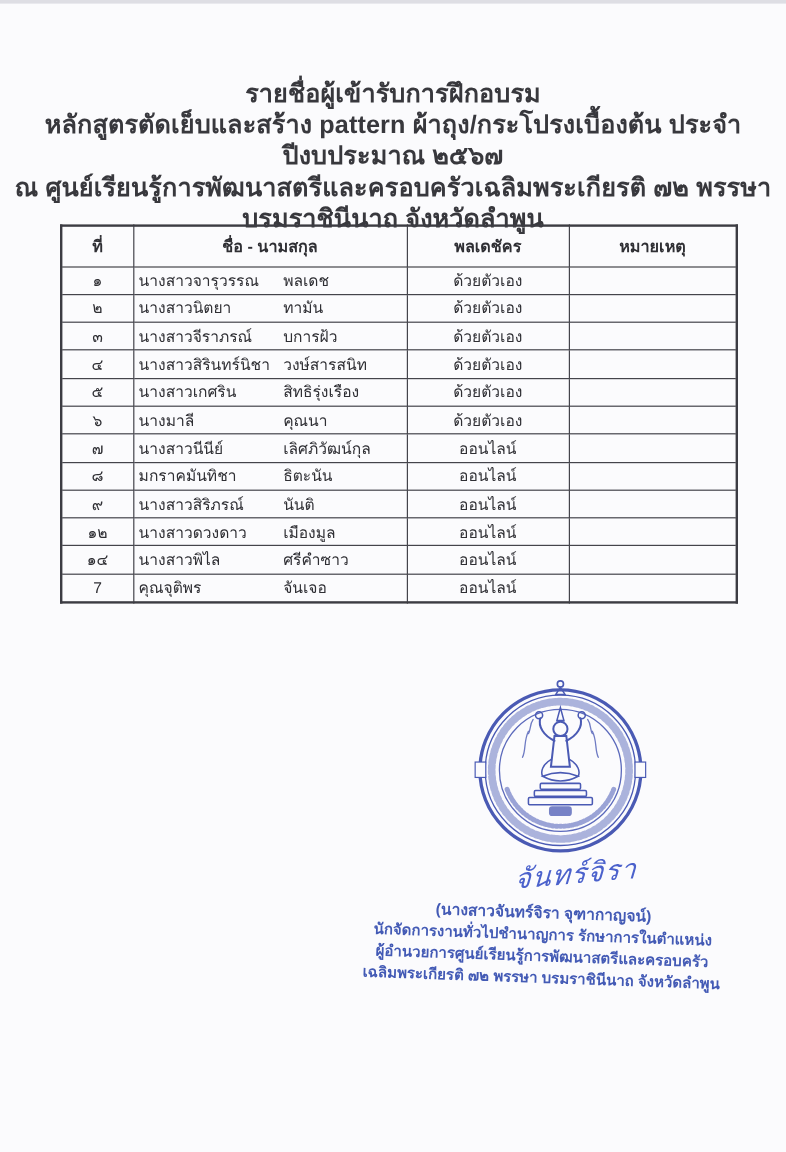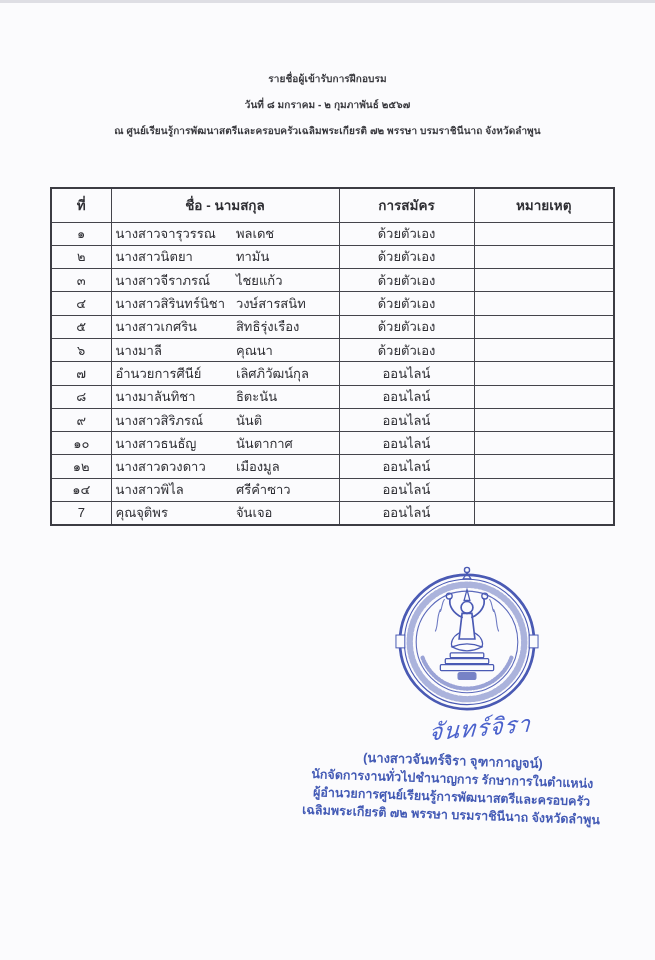--- a/index.html
+++ b/index.html
@@ -7,21 +7,21 @@
     width:655px;height:960px;position:relative;overflow:hidden;
     background:#fafafc;
     font-family:"Liberation Sans","DejaVu Sans",sans-serif;
     color:#333338;
   }
   .scan-edge-top{position:absolute;top:0;left:0;width:655px;height:3px;background:#c7c7cf;opacity:.55;}
   .page{position:absolute;inset:0;background:#fbfbfd;}
 
   
   .title-block{position:absolute;top:66px;left:0;width:655px;text-align:center;}
-  .title-line{font-size:10px;font-weight:600;color:#38383d;line-height:26px;letter-spacing:.1px;}
+  .title-line{font-size:21px;font-weight:600;color:#38383d;line-height:26px;letter-spacing:.1px;}
 
   
   table.participants{
     position:absolute;left:50px;top:187px;width:563px;
     border-collapse:collapse;table-layout:fixed;
     font-size:13px;color:#2f2f34;
   }
   table.participants th,table.participants td{
     border:1.4px solid #44444b;
     padding:0 4px;overflow:hidden;white-space:nowrap;
@@ -57,36 +57,36 @@
   .stamp-block .stamp-line-name{font-weight:800;font-size:13px;}
 </style>
 </head>
 <body>
 
 <div class="page">
   <div class="scan-edge-top"></div>
 
   <div class="title-block">
     <div class="title-line">รายชื่อผู้เข้ารับการฝึกอบรม</div>
-    <div class="title-line">วันที่ ๘ มกราคม - ๒ กุมภาพันธ์ ๒๕๖๗</div>
+    <div class="title-line">หลักสูตรตัดเย็บและสร้าง pattern ผ้าถุง/กระโปรงเบื้องต้น ประจำปีงบประมาณ  ๒๕๖๗</div>
     <div class="title-line">ณ ศูนย์เรียนรู้การพัฒนาสตรีและครอบครัวเฉลิมพระเกียรติ ๗๒ พรรษา บรมราชินีนาถ จังหวัดลำพูน</div>
   </div>
 
   <table class="participants">
     <colgroup>
       <col style="width:60px">
         <col style="width:228px">
         <col style="width:135px">
         <col style="width:140px">
     </colgroup>
     <thead>
       <tr>
         <th>ที่</th>
         <th>ชื่อ - นามสกุล</th>
-        <th>การสมัคร</th>
+        <th>พลเดชัคร</th>
         <th>หมายเหตุ</th>
       </tr>
     </thead>
     <tbody>
     <tr>
       <td class="c-no">๑</td>
       <td class="c-name">
         <span class="fname">นางสาวจารุวรรณ</span><span class="lname">พลเดช</span>
       </td>
       <td class="c-reg">ด้วยตัวเอง</td>
@@ -98,21 +98,21 @@
       <td class="c-name">
         <span class="fname">นางสาวนิตยา</span><span class="lname">ทามัน</span>
       </td>
       <td class="c-reg">ด้วยตัวเอง</td>
       <td class="c-note"></td>
     </tr>
 
     <tr>
       <td class="c-no">๓</td>
       <td class="c-name">
-        <span class="fname">นางสาวจีราภรณ์</span><span class="lname">ไชยแก้ว</span>
+        <span class="fname">นางสาวจีราภรณ์</span><span class="lname">บการฝ้ว</span>
       </td>
       <td class="c-reg">ด้วยตัวเอง</td>
       <td class="c-note"></td>
     </tr>
 
     <tr>
       <td class="c-no">๔</td>
       <td class="c-name">
         <span class="fname">นางสาวสิรินทร์นิชา</span><span class="lname">วงษ์สารสนิท</span>
       </td>
@@ -134,52 +134,44 @@
       <td class="c-name">
         <span class="fname">นางมาลี</span><span class="lname">คุณนา</span>
       </td>
       <td class="c-reg">ด้วยตัวเอง</td>
       <td class="c-note"></td>
     </tr>
 
     <tr>
       <td class="c-no">๗</td>
       <td class="c-name">
-        <span class="fname">อำนวยการศีนีย์</span><span class="lname">เลิศภิวัฒน์กุล</span>
+        <span class="fname">นางสาวนีนีย์</span><span class="lname">เลิศภิวัฒน์กุล</span>
       </td>
       <td class="c-reg">ออนไลน์</td>
       <td class="c-note"></td>
     </tr>
 
     <tr>
       <td class="c-no">๘</td>
       <td class="c-name">
-        <span class="fname">นางมาลันทิชา</span><span class="lname">ธิตะนัน</span>
+        <span class="fname">มกราคมันทิชา</span><span class="lname">ธิตะนัน</span>
       </td>
       <td class="c-reg">ออนไลน์</td>
       <td class="c-note"></td>
     </tr>
 
     <tr>
       <td class="c-no">๙</td>
       <td class="c-name">
         <span class="fname">นางสาวสิริภรณ์</span><span class="lname">นันติ</span>
       </td>
       <td class="c-reg">ออนไลน์</td>
       <td class="c-note"></td>
     </tr>
 
-    <tr>
-      <td class="c-no">๑๐</td>
-      <td class="c-name">
-        <span class="fname">นางสาวธนธัญ</span><span class="lname">นันตากาศ</span>
-      </td>
-      <td class="c-reg">ออนไลน์</td>
-      <td class="c-note"></td>
-    </tr>
 
 
     <tr>
       <td class="c-no">๑๒</td>
       <td class="c-name">
         <span class="fname">นางสาวดวงดาว</span><span class="lname">เมืองมูล</span>
       </td>
       <td class="c-reg">ออนไลน์</td>
       <td class="c-note"></td>
     </tr>

